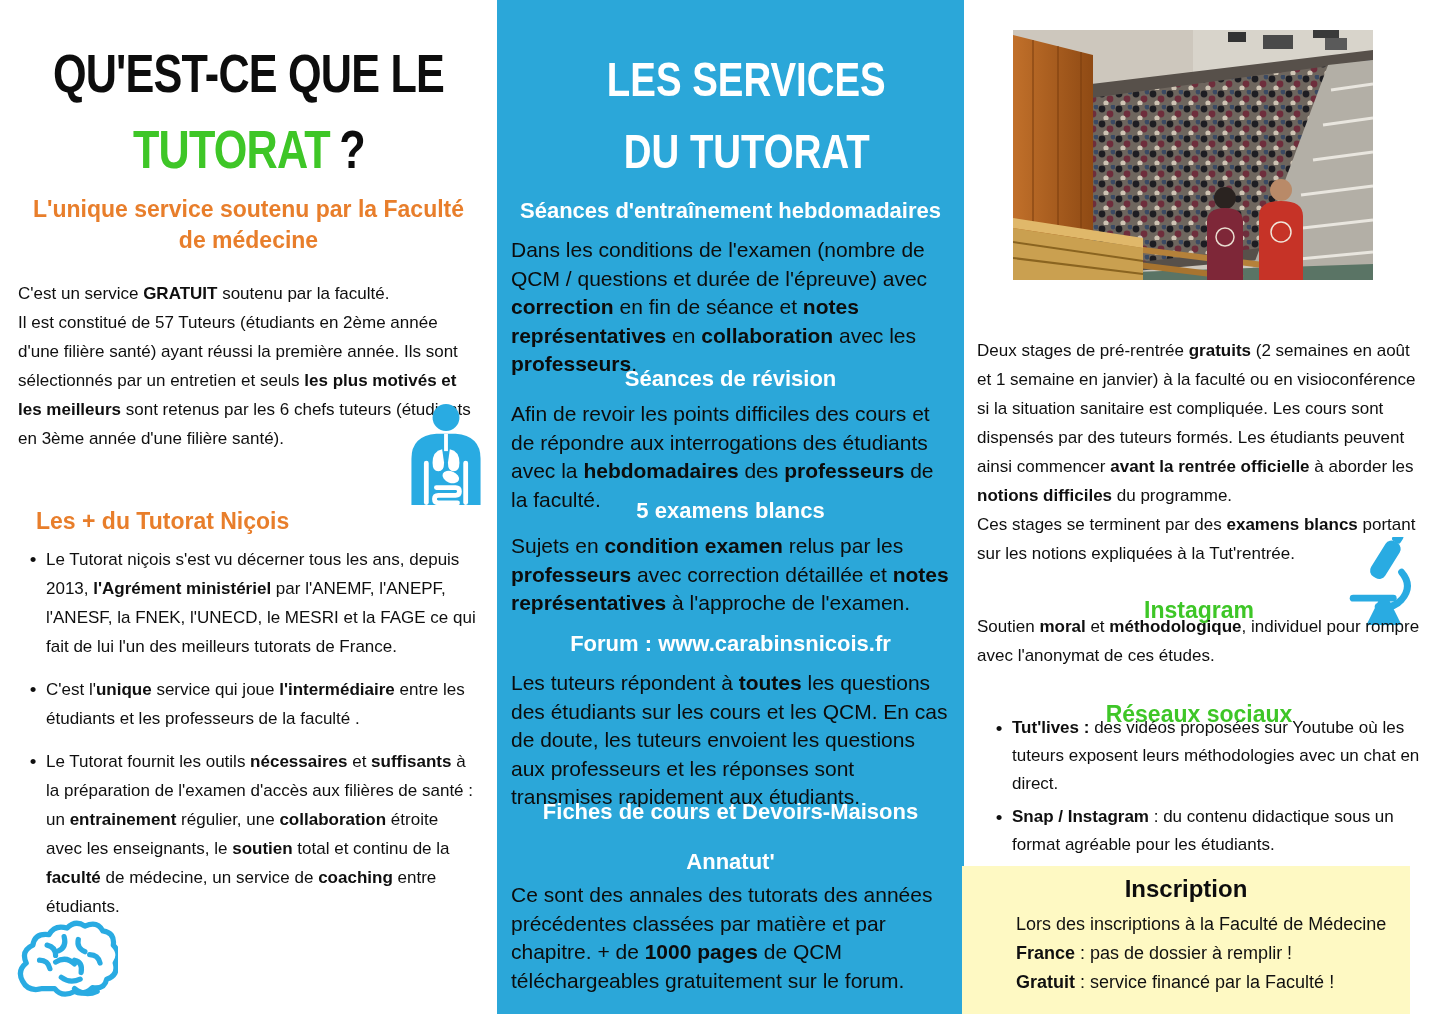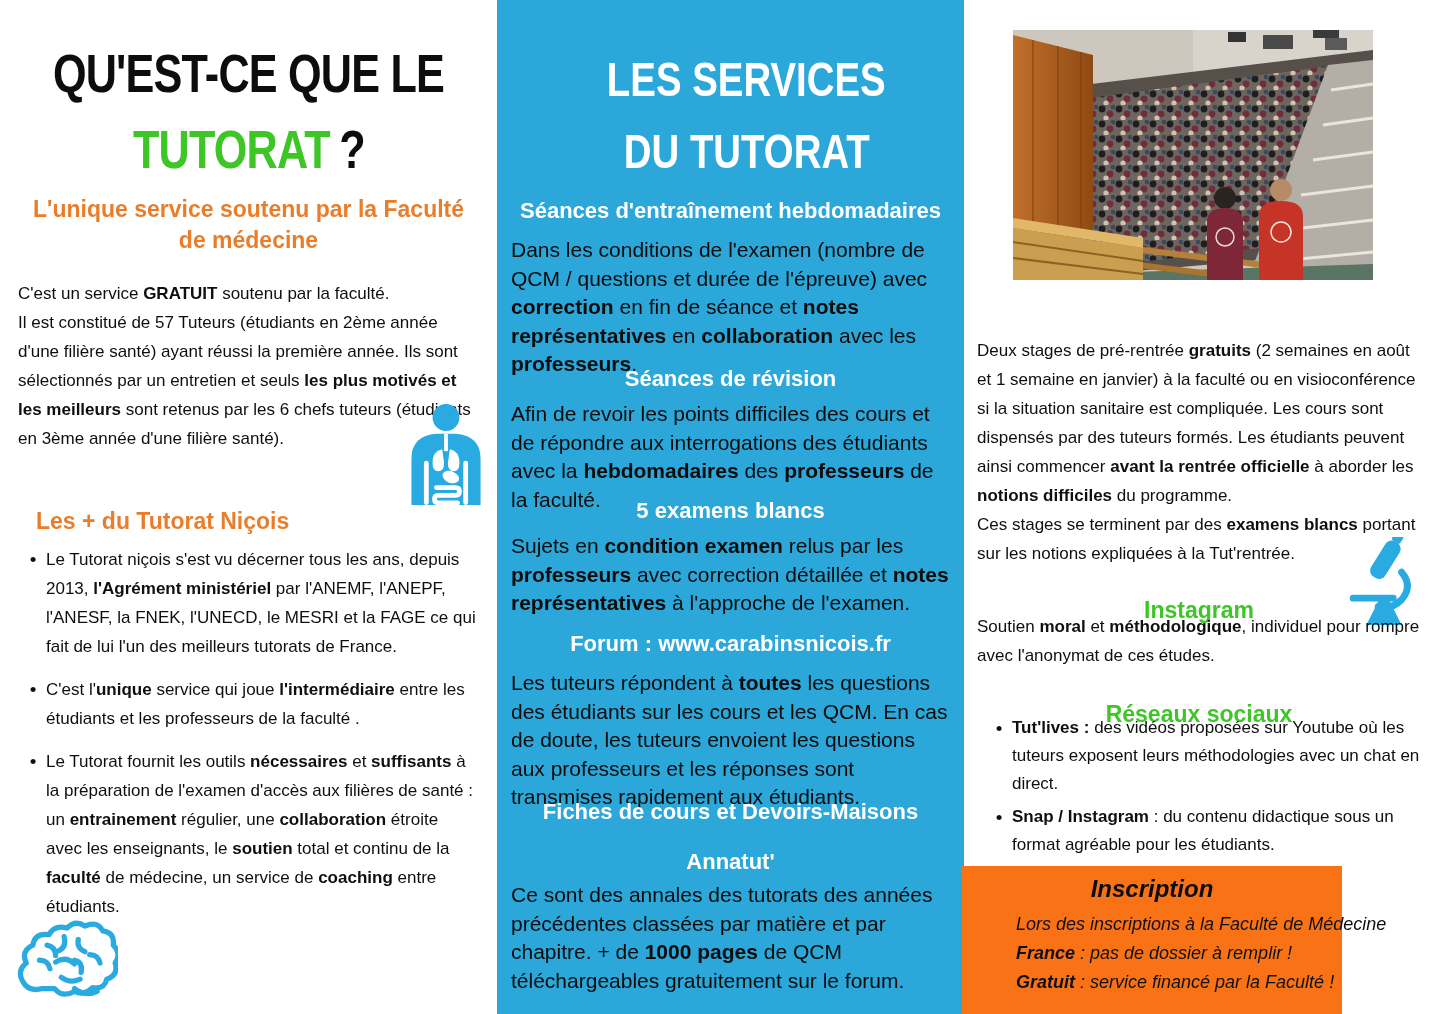--- a/index.html
+++ b/index.html
@@ -28,21 +28,21 @@
   .body-txt{font-size:17px;line-height:29px;color:#0f0f0f;}
   .mid-body{left:14px;width:440px;font-size:21px;line-height:28.5px;color:#0c0c0c;}
   .centered{text-align:center;}
 
   
   .bullet{display:flex;align-items:flex-start;}
   .dot{flex:0 0 26px;font-size:19px;line-height:29px;text-align:center;}
   .btext{flex:1;}
 
   
-  .insc-box{left:962px;top:866px;width:380px;height:148px;background:#f97316;font-style:italic;}
+  .insc-box{left:962px;top:866px;width:448px;height:148px;background:#fef9c3;}
   .insc-title{left:0;top:9px;width:100%;text-align:center;font-size:24px;font-weight:700;color:#0d0d0d;}
   .insc-lines{left:54px;top:44px;width:400px;font-size:18px;line-height:29px;}
 
   svg{display:block;}
 </style>
 </head>
 <body>
 
 <div class="page">
 

